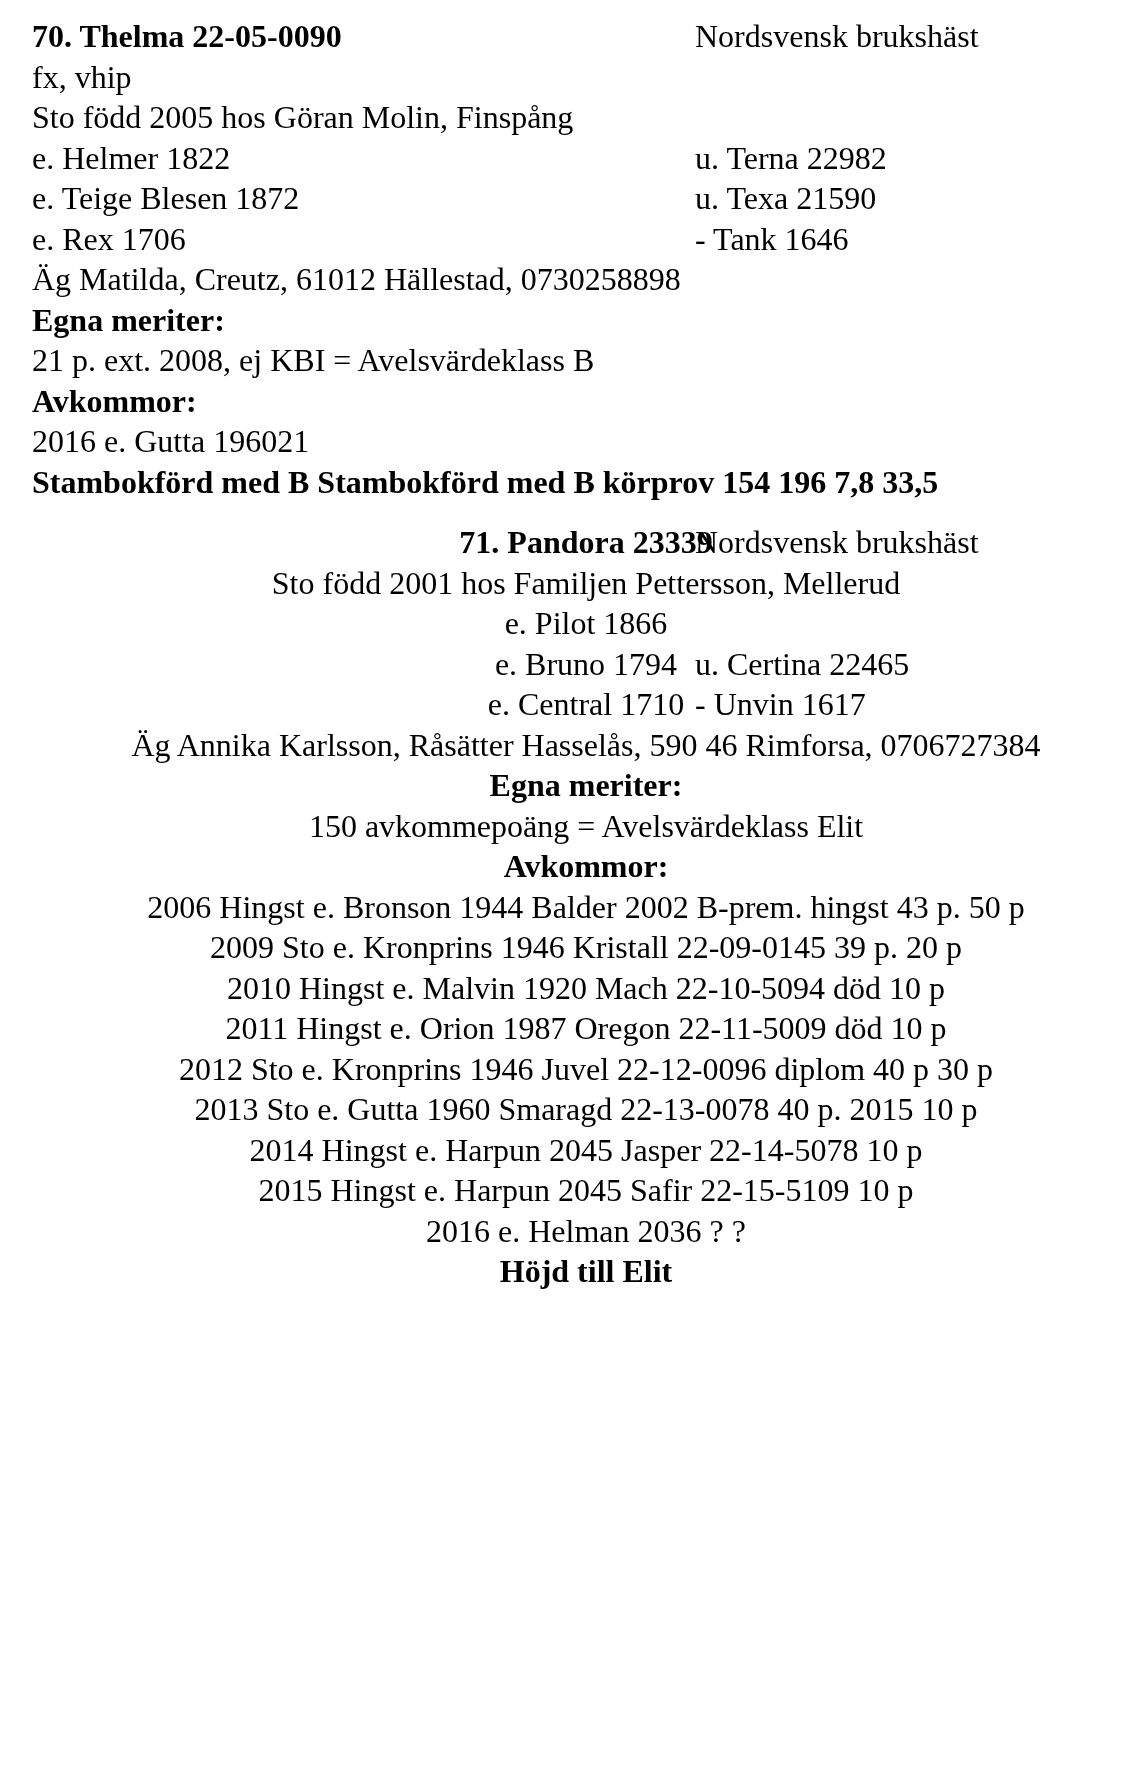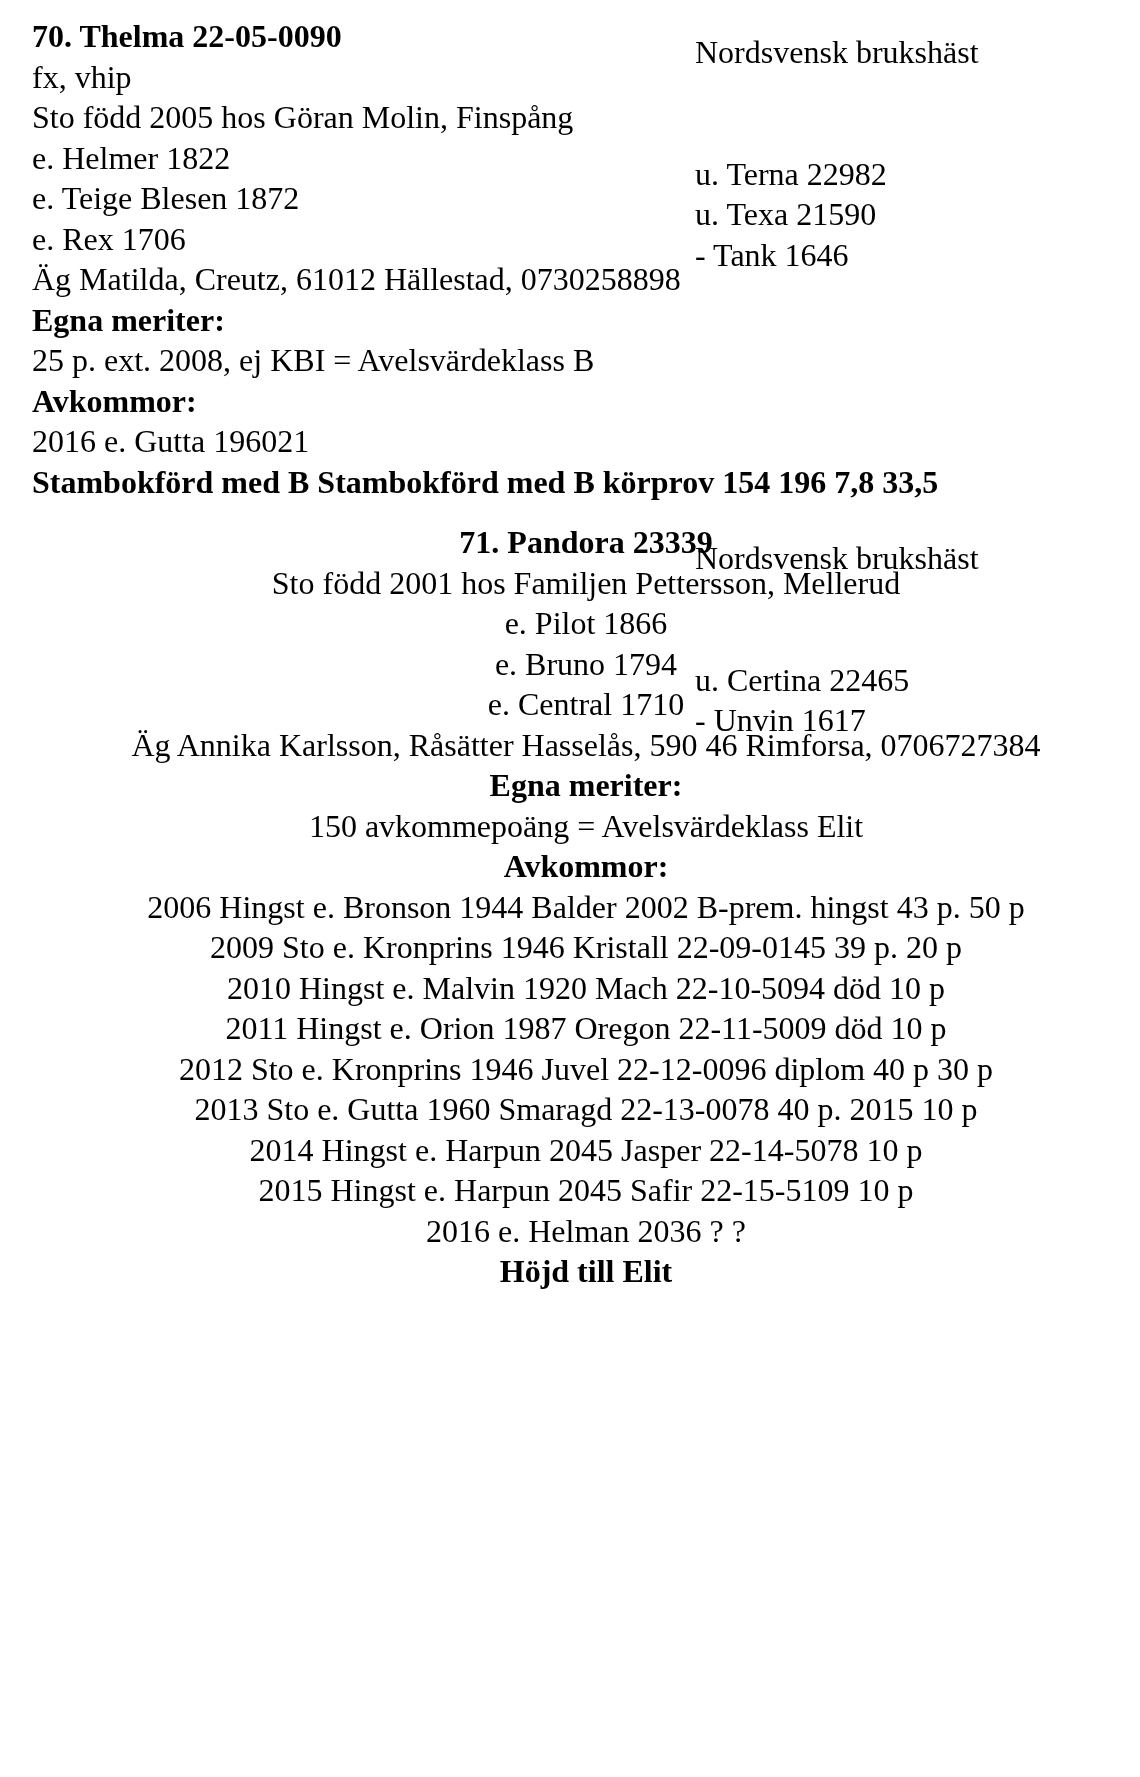--- a/index.html
+++ b/index.html
@@ -25,21 +25,21 @@
     line-height: 40.5px;
     height: 40.5px;
     white-space: nowrap;
   }
   .bold {
     font-weight: bold;
   }
   .right-col {
     position: absolute;
     left: 663px;
-    top: 16px;
+    top: 0;
     font-weight: normal;
   }
   .entry-gap {
     margin-top: 20px;
     text-align: center;
   }
 </style>
 </head>
 <body>
 
@@ -51,21 +51,21 @@
       <span class="right-col">Nordsvensk brukshäst</span>
     </div>
     <div class="rows">
         <div class="row"><span>fx, vhip</span></div>
         <div class="row"><span>Sto född 2005 hos Göran Molin, Finspång</span></div>
         <div class="row"><span>e. Helmer 1822</span><span class="right-col">u. Terna 22982</span></div>
         <div class="row"><span>e. Teige Blesen 1872</span><span class="right-col">u. Texa 21590</span></div>
         <div class="row"><span>e. Rex 1706</span><span class="right-col">- Tank 1646</span></div>
         <div class="row"><span>Äg Matilda, Creutz, 61012 Hällestad, 0730258898</span></div>
         <div class="row bold"><span>Egna meriter:</span></div>
-        <div class="row"><span>25 p. ext. 2008, ej KBI = Avelsvärdeklass B</span></div>
+        <div class="row"><span>21 p. ext. 2008, ej KBI = Avelsvärdeklass B</span></div>
         <div class="row bold"><span>Avkommor:</span></div>
         <div class="row"><span>2016 e. Gutta 196021</span></div>
         <div class="row bold"><span>Stambokförd med B Stambokförd med B körprov 154 196 7,8 33,5</span></div>
       </div>
   </section>
 
   <section class="entry entry-gap">
     <div class="row">
       <span class="bold">71. Pandora 23339</span>
       <span class="right-col">Nordsvensk brukshäst</span>

